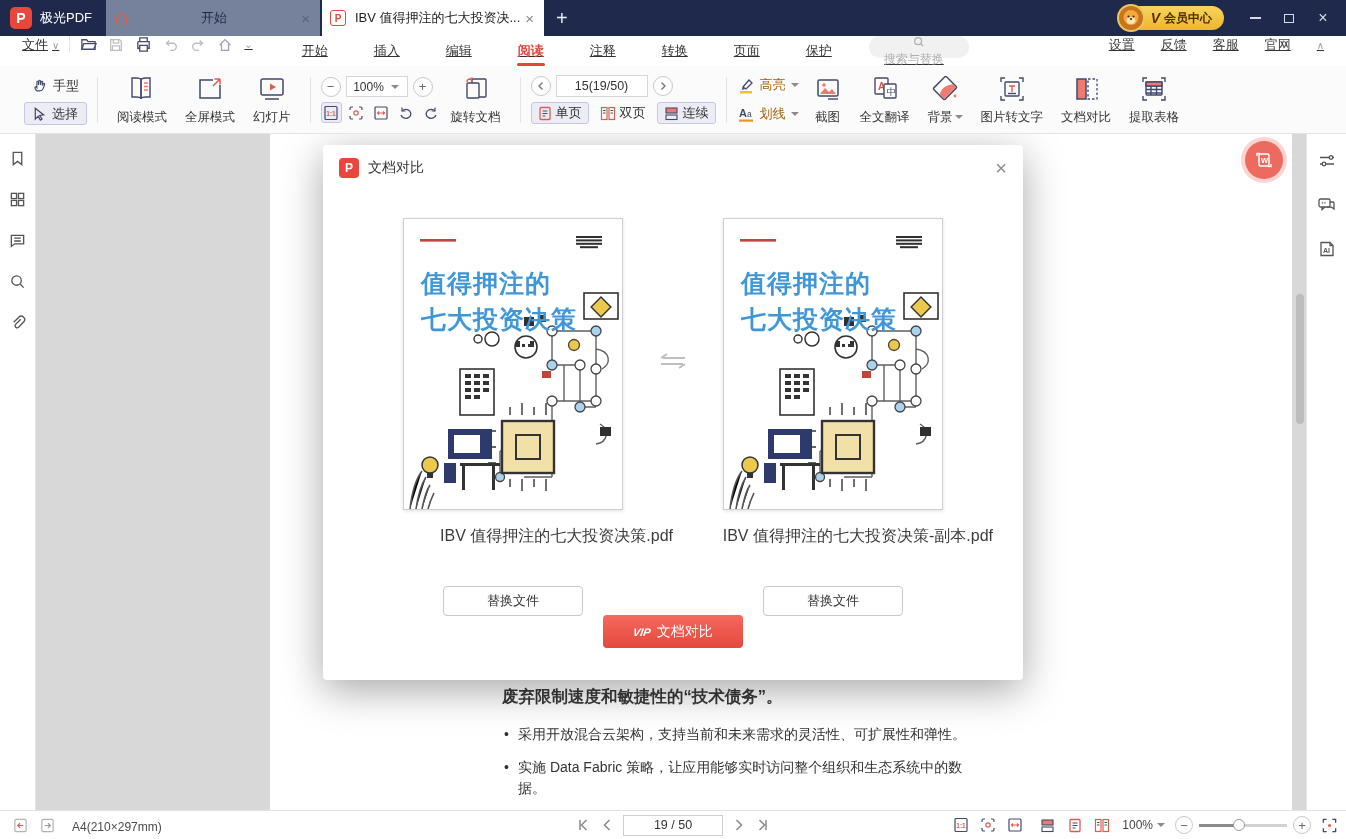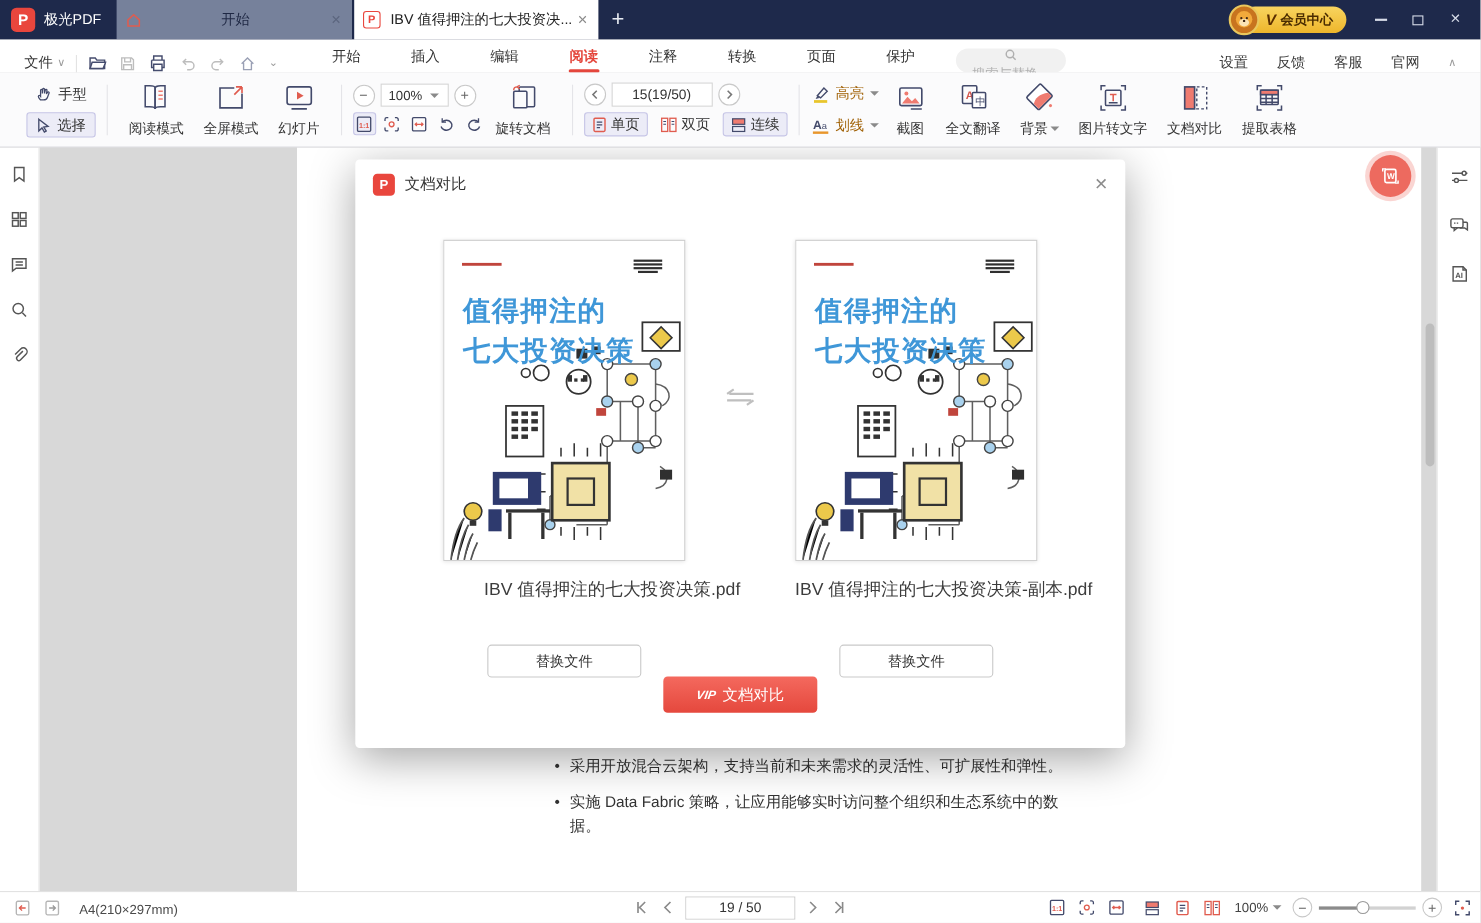--- a/index.html
+++ b/index.html
@@ -21,21 +21,21 @@
   .tb-right{margin-left:auto;display:flex;align-items:center;}
   .lion{width:28px;height:28px;border-radius:50%;border:2px solid #e9c75d;background:#c8741f;z-index:2;}
   .vip-pill{height:24px;margin-left:-16px;padding:0 12px 0 22px;border-radius:12px;background:linear-gradient(#f8d45f,#eeb62b);display:flex;align-items:center;gap:4px;font-size:12px;color:#4a2c00;font-weight:bold;}
   .vip-v{font-style:italic;font-weight:900;color:#5a2e00;font-size:14px;}
   .winbtn{width:34px;height:36px;display:flex;align-items:center;justify-content:center;color:#d6dbe8;}
   .win-min i{display:block;width:11px;height:1.5px;background:#d6dbe8;}
   .win-max i{display:block;width:10px;height:9px;border:1.5px solid #d6dbe8;}
   .win-close{font-size:16px;margin-right:6px;}
 
   
-  .menubar{position:absolute;top:36px;left:0;right:0;height:30px;background:#fff;display:flex;align-items:flex-end;font-size:13px;color:#333;}
+  .menubar{position:absolute;top:36px;left:0;right:0;height:30px;background:#fff;display:flex;align-items:flex-start;font-size:13px;color:#333;text-decoration:underline;}
   .mb-file{margin-left:22px;display:flex;align-items:center;gap:4px;}
   .mb-sep{width:1px;height:16px;background:#e3e3e3;margin:0 10px;}
   .mb-ics{display:flex;align-items:center;gap:11px;}
   .mb-tabs{display:flex;align-items:center;margin-left:26px;gap:0;}
   .mb-tab{padding:0 23px;height:30px;display:flex;align-items:center;position:relative;}
   .mb-tab.active{color:#e4463c;font-weight:bold;}
   .mb-tab.active::after{content:"";position:absolute;left:22px;right:22px;bottom:0;height:3px;background:#e4463c;border-radius:2px;}
   .searchbox{margin-left:14px;height:22px;width:100px;border-radius:11px;background:#f1f1f1;display:flex;align-items:center;padding:0 8px;gap:4px;flex-direction:column;}
   .searchbox input{border:none;outline:none;background:transparent;width:70px;font-size:12px;color:#555;}
   .searchbox input::placeholder{color:#b0b0b0;}
@@ -548,20 +548,21 @@
           </svg>
         </span>
       <span>提取表格</span>
     </div>
   </div>
 
   <main class="main">
 
     <div class="page">
       <div class="page-text">
+        <h2>废弃限制速度和敏捷性的“技术债务”。</h2>
         <div class="bullet">采用开放混合云架构，支持当前和未来需求的灵活性、可扩展性和弹性。</div>
         <div class="bullet">实施 Data Fabric 策略，让应用能够实时访问整个组织和生态系统中的数据。</div>
 
       </div>
     </div>
 
     <aside class="left-rail">
       <span>
           <svg width="17" height="17" viewBox="0 0 18 18" fill="none" stroke="#555" stroke-width="1.4">
             <path d="M4.5 2.5h9v13l-4.5-3.4-4.5 3.4z"></path>

